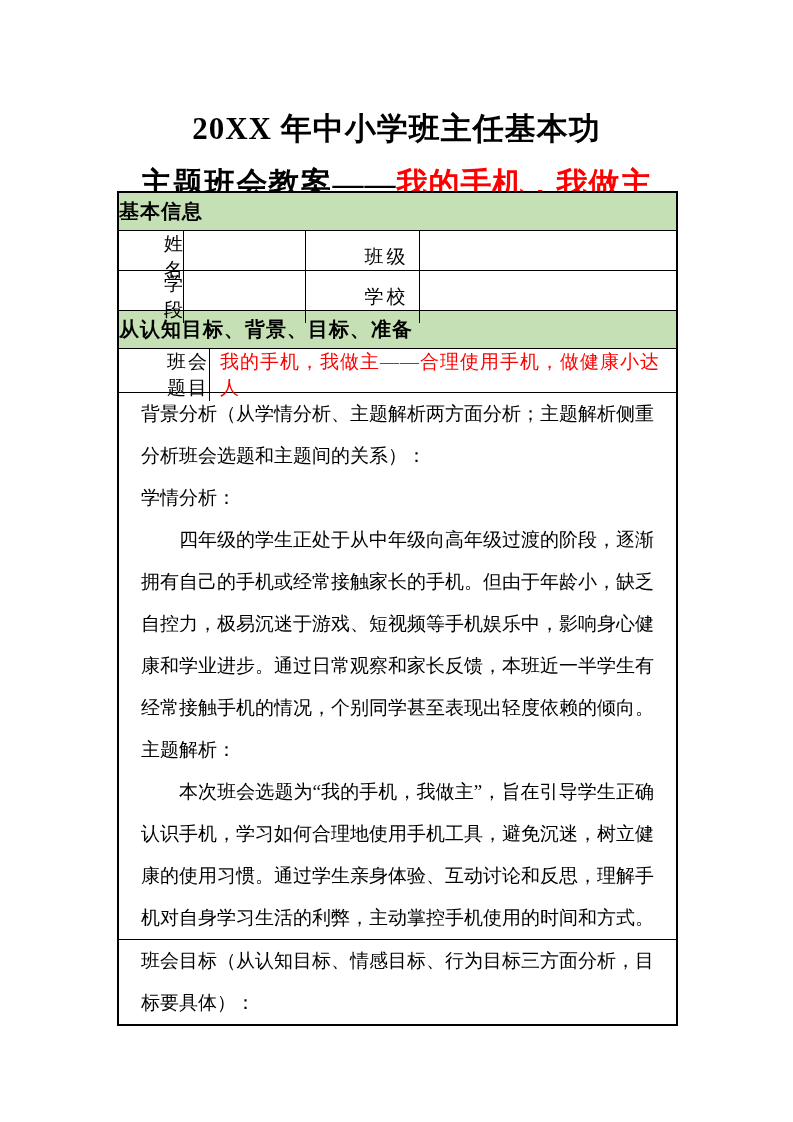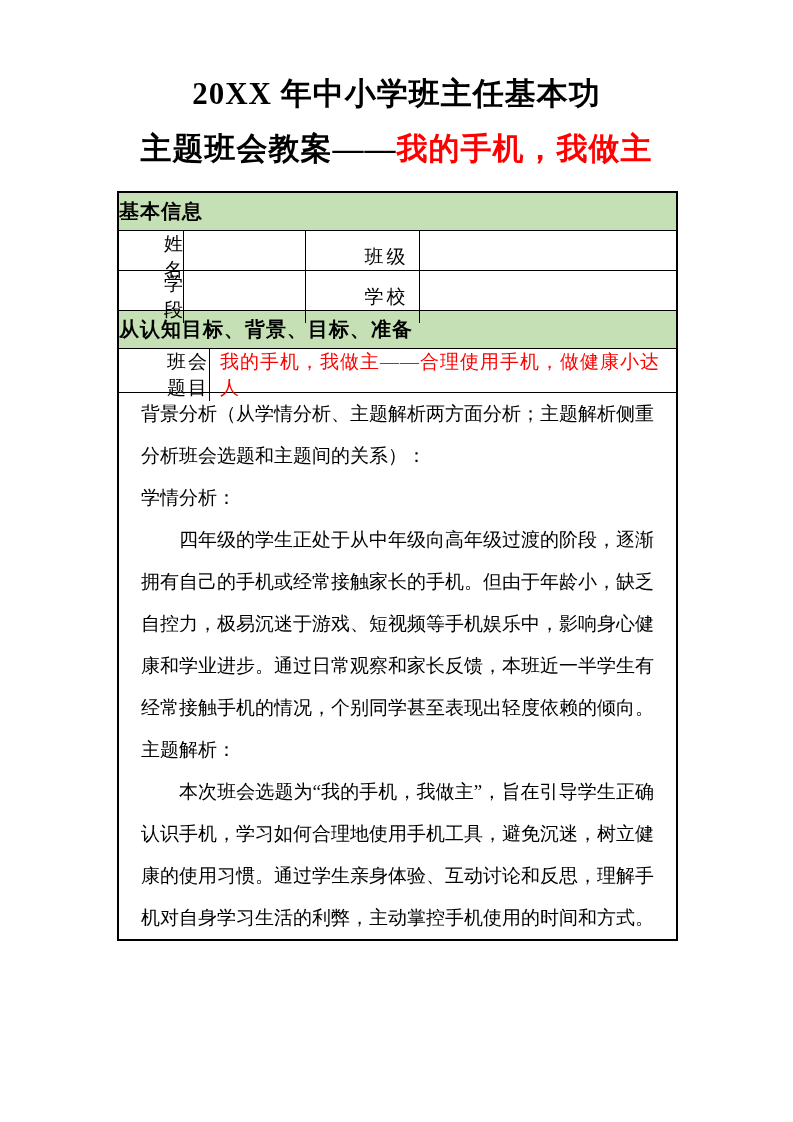--- a/index.html
+++ b/index.html
@@ -9,21 +9,21 @@
   }
   html,body{margin:0;padding:0;}
   body{
     width:793px;height:1122px;background:#ffffff;color:#000;
     font-family:"Liberation Serif","DejaVu Serif",serif;
     position:relative;overflow:hidden;
   }
   .page{width:793px;height:1122px;position:relative;}
 
   
-  .title-block{padding-top:66px;text-align:center;font-weight:700;}
+  .title-block{padding-top:101px;text-align:center;font-weight:700;}
   .title-line{font-size:31px;line-height:55px;letter-spacing:1px;}
   .red{color:var(--red,#fe0000);text-align:center;}
 
   
   .doc-table{
     position:absolute;left:117px;top:191px;width:561px;
     border:2px solid var(--border,#000);box-sizing:border-box;
     background:#fff;
   }
   .row{border-bottom:1px solid var(--border,#000);box-sizing:border-box;}
@@ -90,15 +90,18 @@
     </div>
 
     <div class="row block-row">
       <p>背景分析（从学情分析、主题解析两方面分析；主题解析侧重分析班会选题和主题间的关系）：</p>
       <p>学情分析：</p>
       <p class="indent">四年级的学生正处于从中年级向高年级过渡的阶段，逐渐拥有自己的手机或经常接触家长的手机。但由于年龄小，缺乏自控力，极易沉迷于游戏、短视频等手机娱乐中，影响身心健康和学业进步。通过日常观察和家长反馈，本班近一半学生有经常接触手机的情况，个别同学甚至表现出轻度依赖的倾向。</p>
       <p>主题解析：</p>
       <p class="indent">本次班会选题为“我的手机，我做主”，旨在引导学生正确认识手机，学习如何合理地使用手机工具，避免沉迷，树立健康的使用习惯。通过学生亲身体验、互动讨论和反思，理解手机对自身学习生活的利弊，主动掌控手机使用的时间和方式。</p>
     </div>
 
+    <div class="row block-row goals-row">
+      <p>班会目标（从认知目标、情感目标、行为目标三方面分析，目标要具体）：</p>
+    </div>
 
   </div>
 </div>
 
 </body></html>

